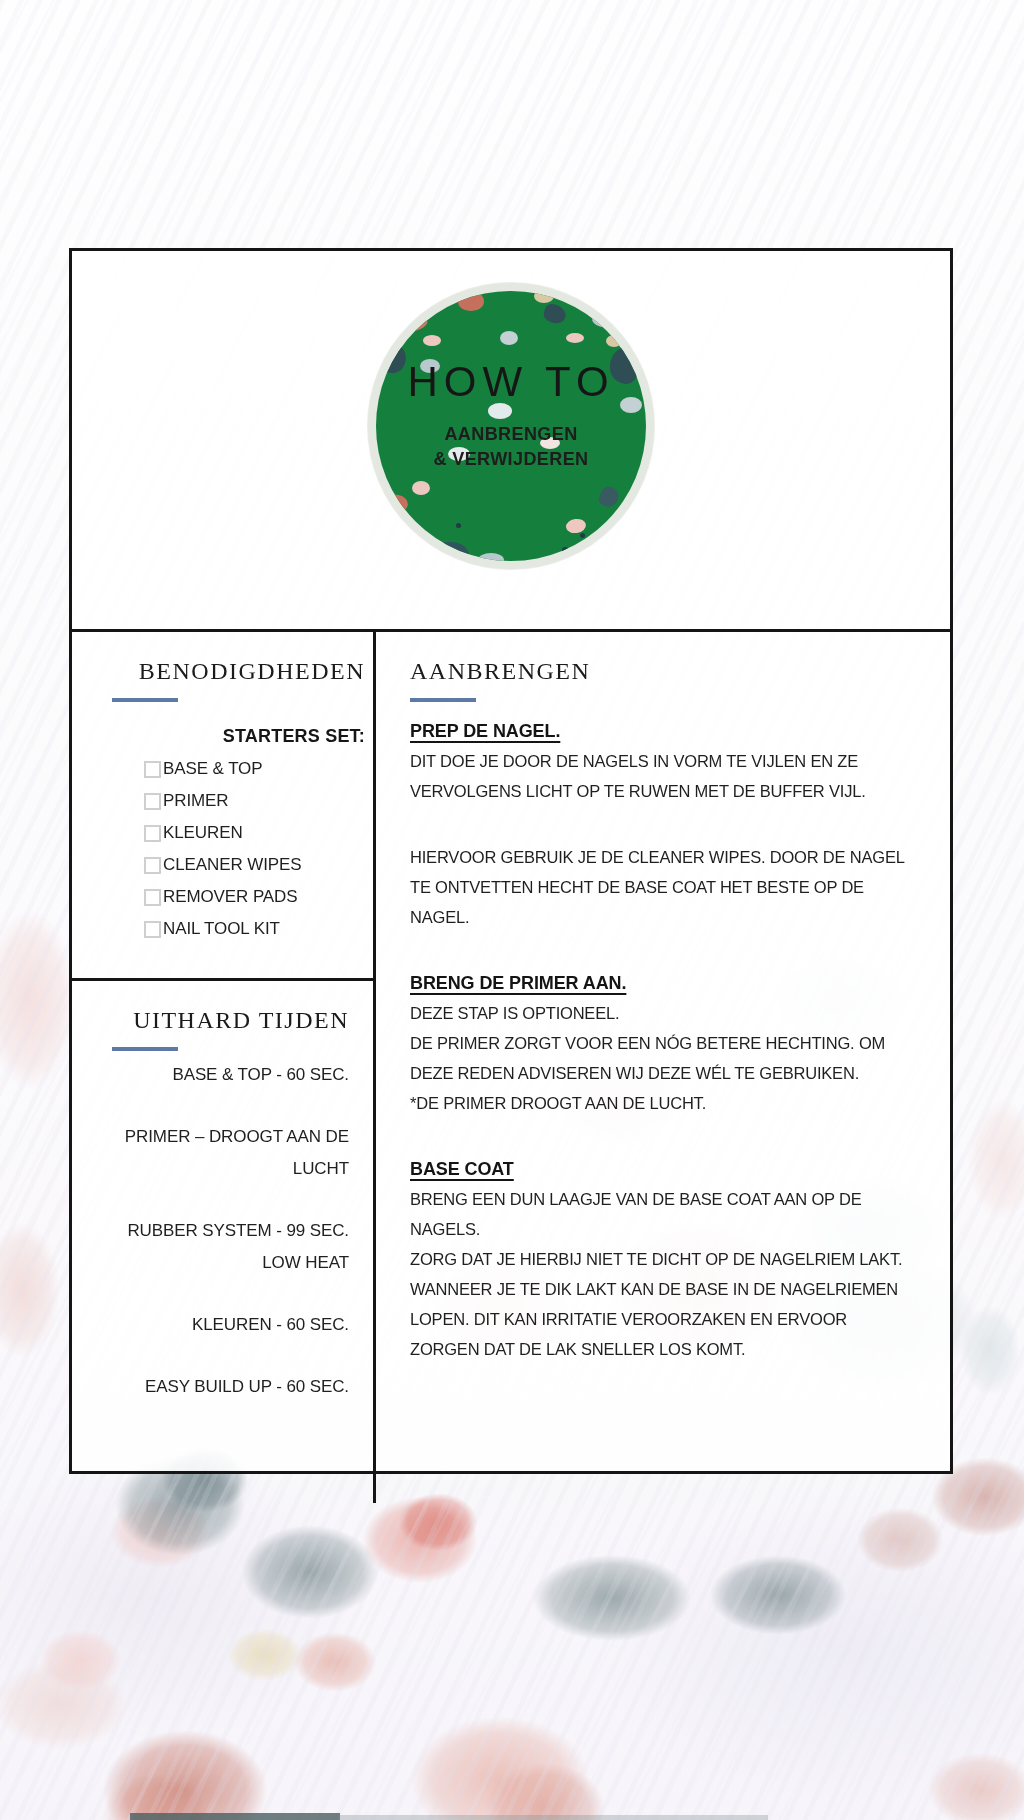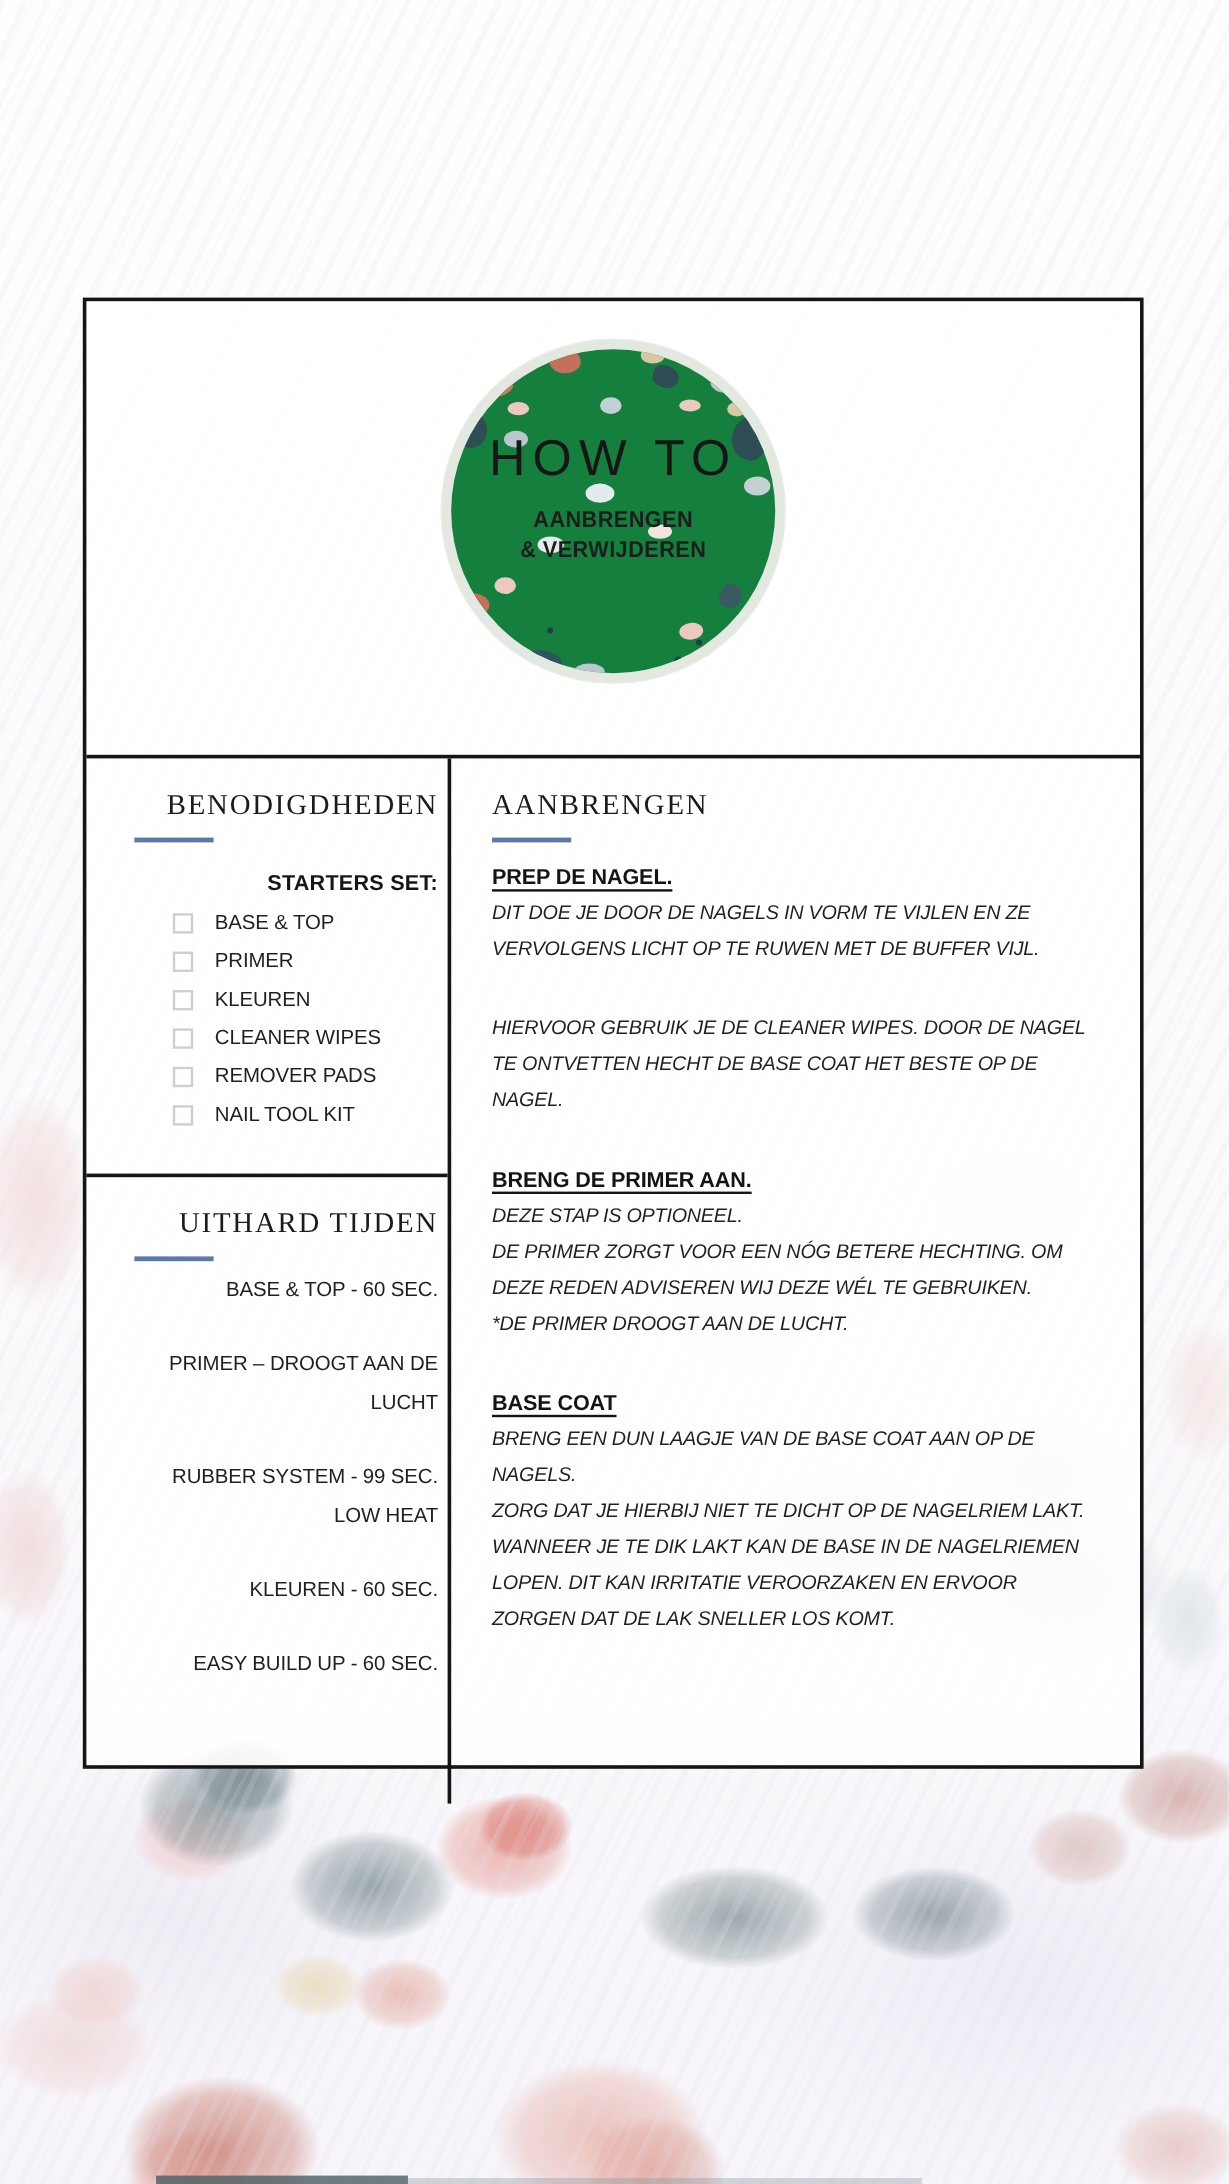--- a/index.html
+++ b/index.html
@@ -85,37 +85,37 @@
   }
   .rule{width:66px;height:4px;background:#5d79a6;margin-top:12px;}
 
   .panel-ben{height:349px;border-bottom:3px solid #151515;padding:24px 8px 0 40px;box-sizing:border-box;}
   .list-title{
     margin-top:24px;font-size:18px;font-weight:700;color:#161616;
     text-underline-offset:4px;text-decoration-thickness:2px;
     letter-spacing:.2px;
   }
   .check-list{margin-top:6px;}
-  .check-item{display:flex;align-items:center;gap:18px;padding-left:32px;height:32px;}
+  .check-item{display:flex;align-items:center;gap:2px;padding-left:32px;height:32px;}
   .checkbox{width:13px;height:13px;border:2px solid #cfcfcf;background:transparent;flex:0 0 auto;}
   .check-label{font-size:17px;color:#1f1f1f;letter-spacing:-.1px;white-space:nowrap;}
 
-  .panel-uit{flex:1;padding:24px 8px 0 40px;box-sizing:border-box;}
+  .panel-uit{flex:1;padding:24px 24px 0 40px;box-sizing:border-box;}
   .time-entries{margin-top:8px;}
   .time-entry{margin-bottom:30px;}
   .time-line{font-size:17px;line-height:32px;color:#1f1f1f;letter-spacing:-.1px;white-space:nowrap;}
 
   .rsections{margin-top:14px;}
   .rsection{margin-bottom:36px;}
   .rsection-title{
     font-size:18px;font-weight:700;color:#141414;line-height:30px;
     text-decoration:underline;text-underline-offset:4px;text-decoration-thickness:2px;
     letter-spacing:-.1px;white-space:nowrap;
   }
-  .rline{font-size:16.5px;line-height:30px;color:#1f1f1f;letter-spacing:-.2px;white-space:nowrap;font-style:italic;}
+  .rline{font-size:16.5px;line-height:30px;color:#1f1f1f;letter-spacing:-.2px;white-space:nowrap;}
 </style>
 </head>
 <body>
 
 <div class="bg"></div>
 <div class="strip1"></div>
 <div class="strip2"></div>
 
 <div class="sheet">
 

